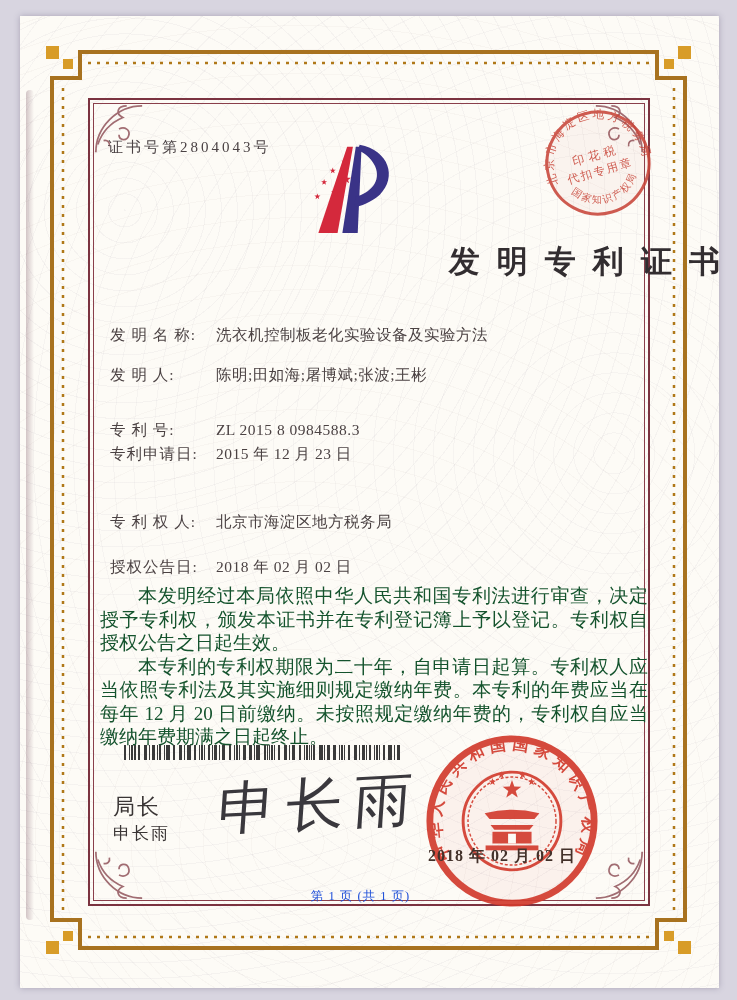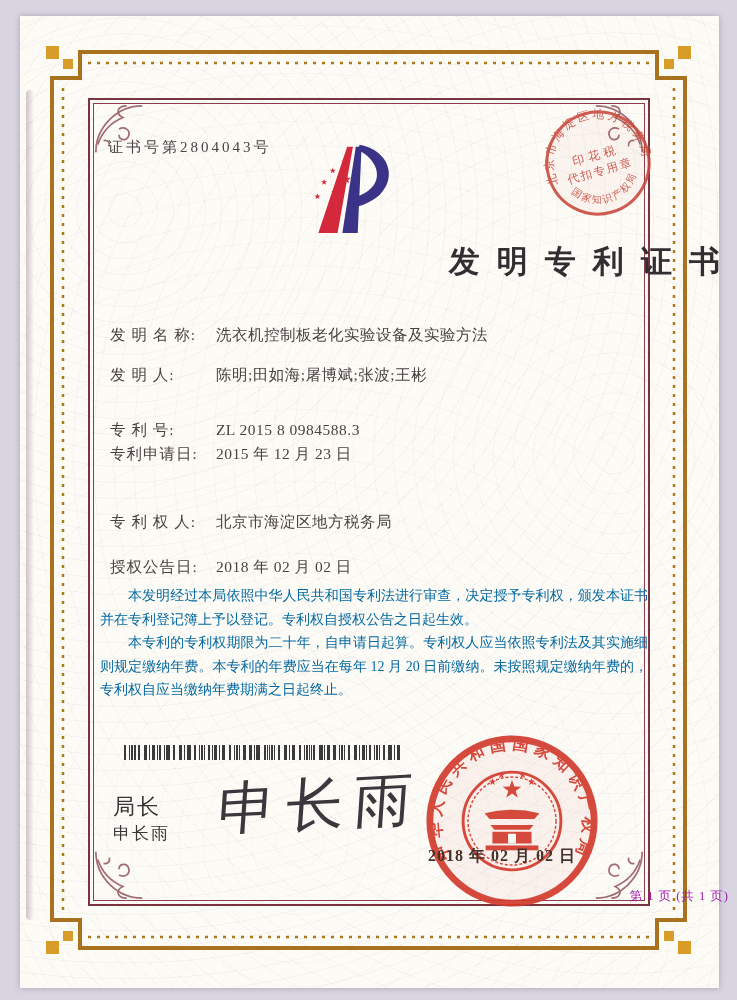--- a/index.html
+++ b/index.html
@@ -49,21 +49,21 @@
     font-size:31px; font-weight:600; color:#322d30;
     letter-spacing:.55em; padding-left:.55em;
   }
 
   .field-row { position:absolute; left:110px; right:95px; font-size:15.5px; color:#4b4243; white-space:nowrap; }
   .field-label { display:inline-block; min-width:102px; letter-spacing:1px; }
   .field-value { letter-spacing:.5px; }
 
   .body-text {
     position:absolute; left:100px; top:584px; width:548px;
-    font-size:14px; line-height:23.5px; color:#0369a1; text-align:justify;
+    font-size:19px; line-height:23.5px; color:#14532d; text-align:justify;
   }
   .body-text p { text-indent:2em; margin:0; }
 
   .barcode {
     position:absolute; left:124px; top:745px; width:276px; height:15px;
     background-image:
       repeating-linear-gradient(90deg,#3a3a3a 0 2px,transparent 2px 7px),
       repeating-linear-gradient(90deg,#3a3a3a 0 1px,transparent 1px 5px),
       repeating-linear-gradient(90deg,#3a3a3a 0 1px,transparent 1px 11px);
   }
@@ -75,22 +75,22 @@
     letter-spacing:10px; transform:rotate(-3deg) skewX(-7deg); opacity:.9;
   }
 
   .official-seal { position:absolute; left:424px; top:733px; z-index:1; opacity:.92; }
   .issue-date {
     position:absolute; left:428px; top:846px; z-index:2;
     font-size:16px; font-weight:600; color:#43312a; letter-spacing:1px;
   }
 
   .footer-page {
-    position:absolute; left:0; right:8px; top:888px; text-align:right;
-    font-size:12.5px; color:#a21caf; letter-spacing:1px;
+    position:absolute; left:0; right:16px; top:888px; text-align:center;
+    font-size:12.5px; color:#1d4ed8; letter-spacing:1px;
   }
 </style>
 </head>
 <body>
 
 <div class="page">
   <div class="paper"></div>
   <div class="scan-shadow"></div>
 
   <svg class="gold-frame" width="737" height="1000" viewBox="0 0 737 1000">

